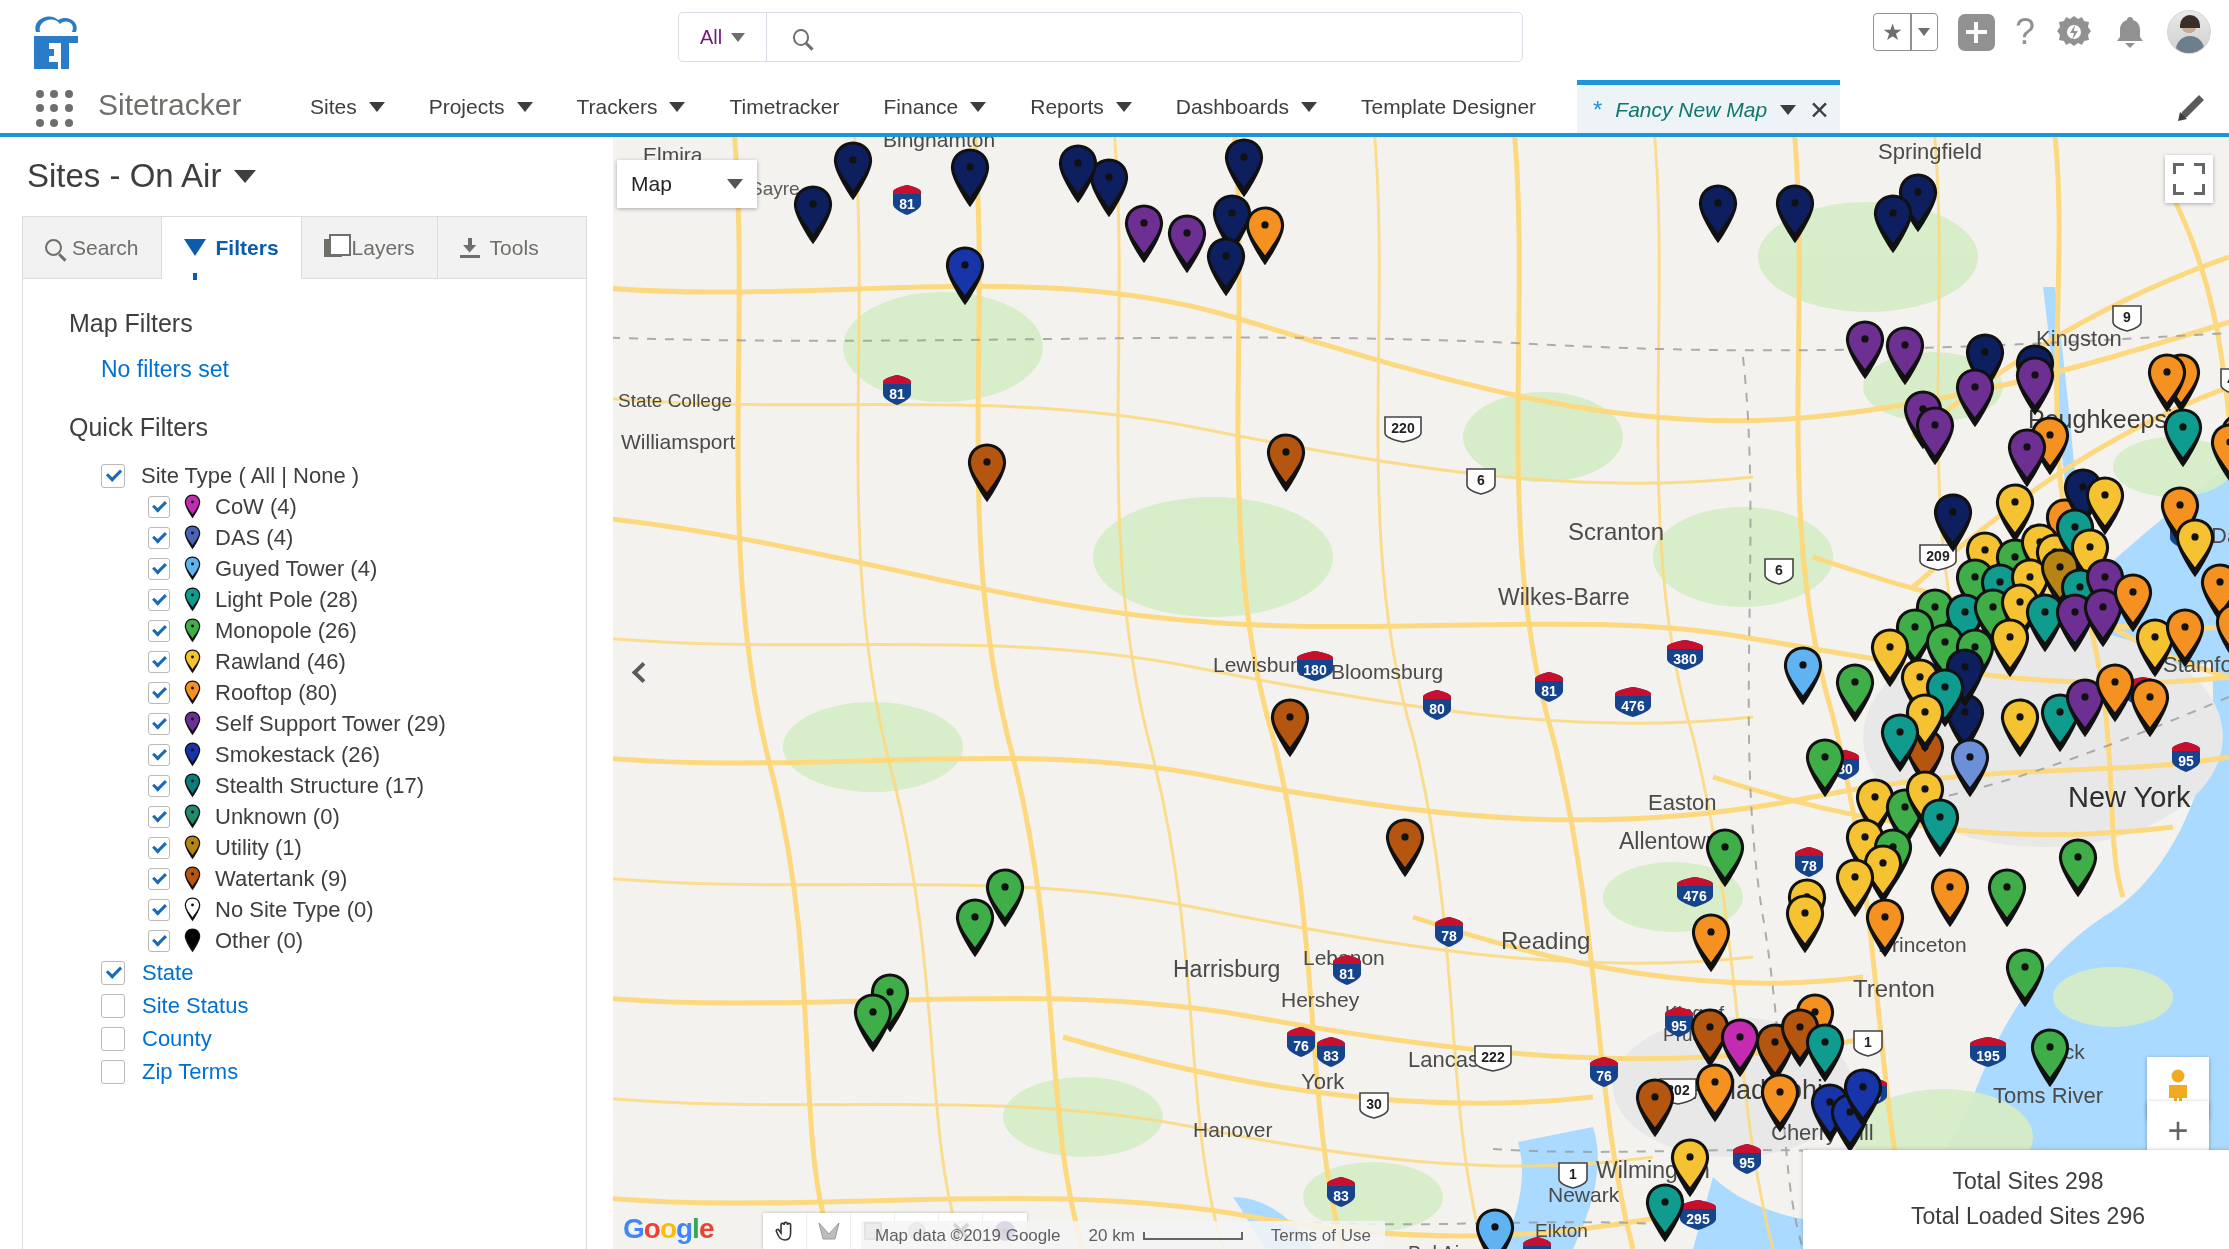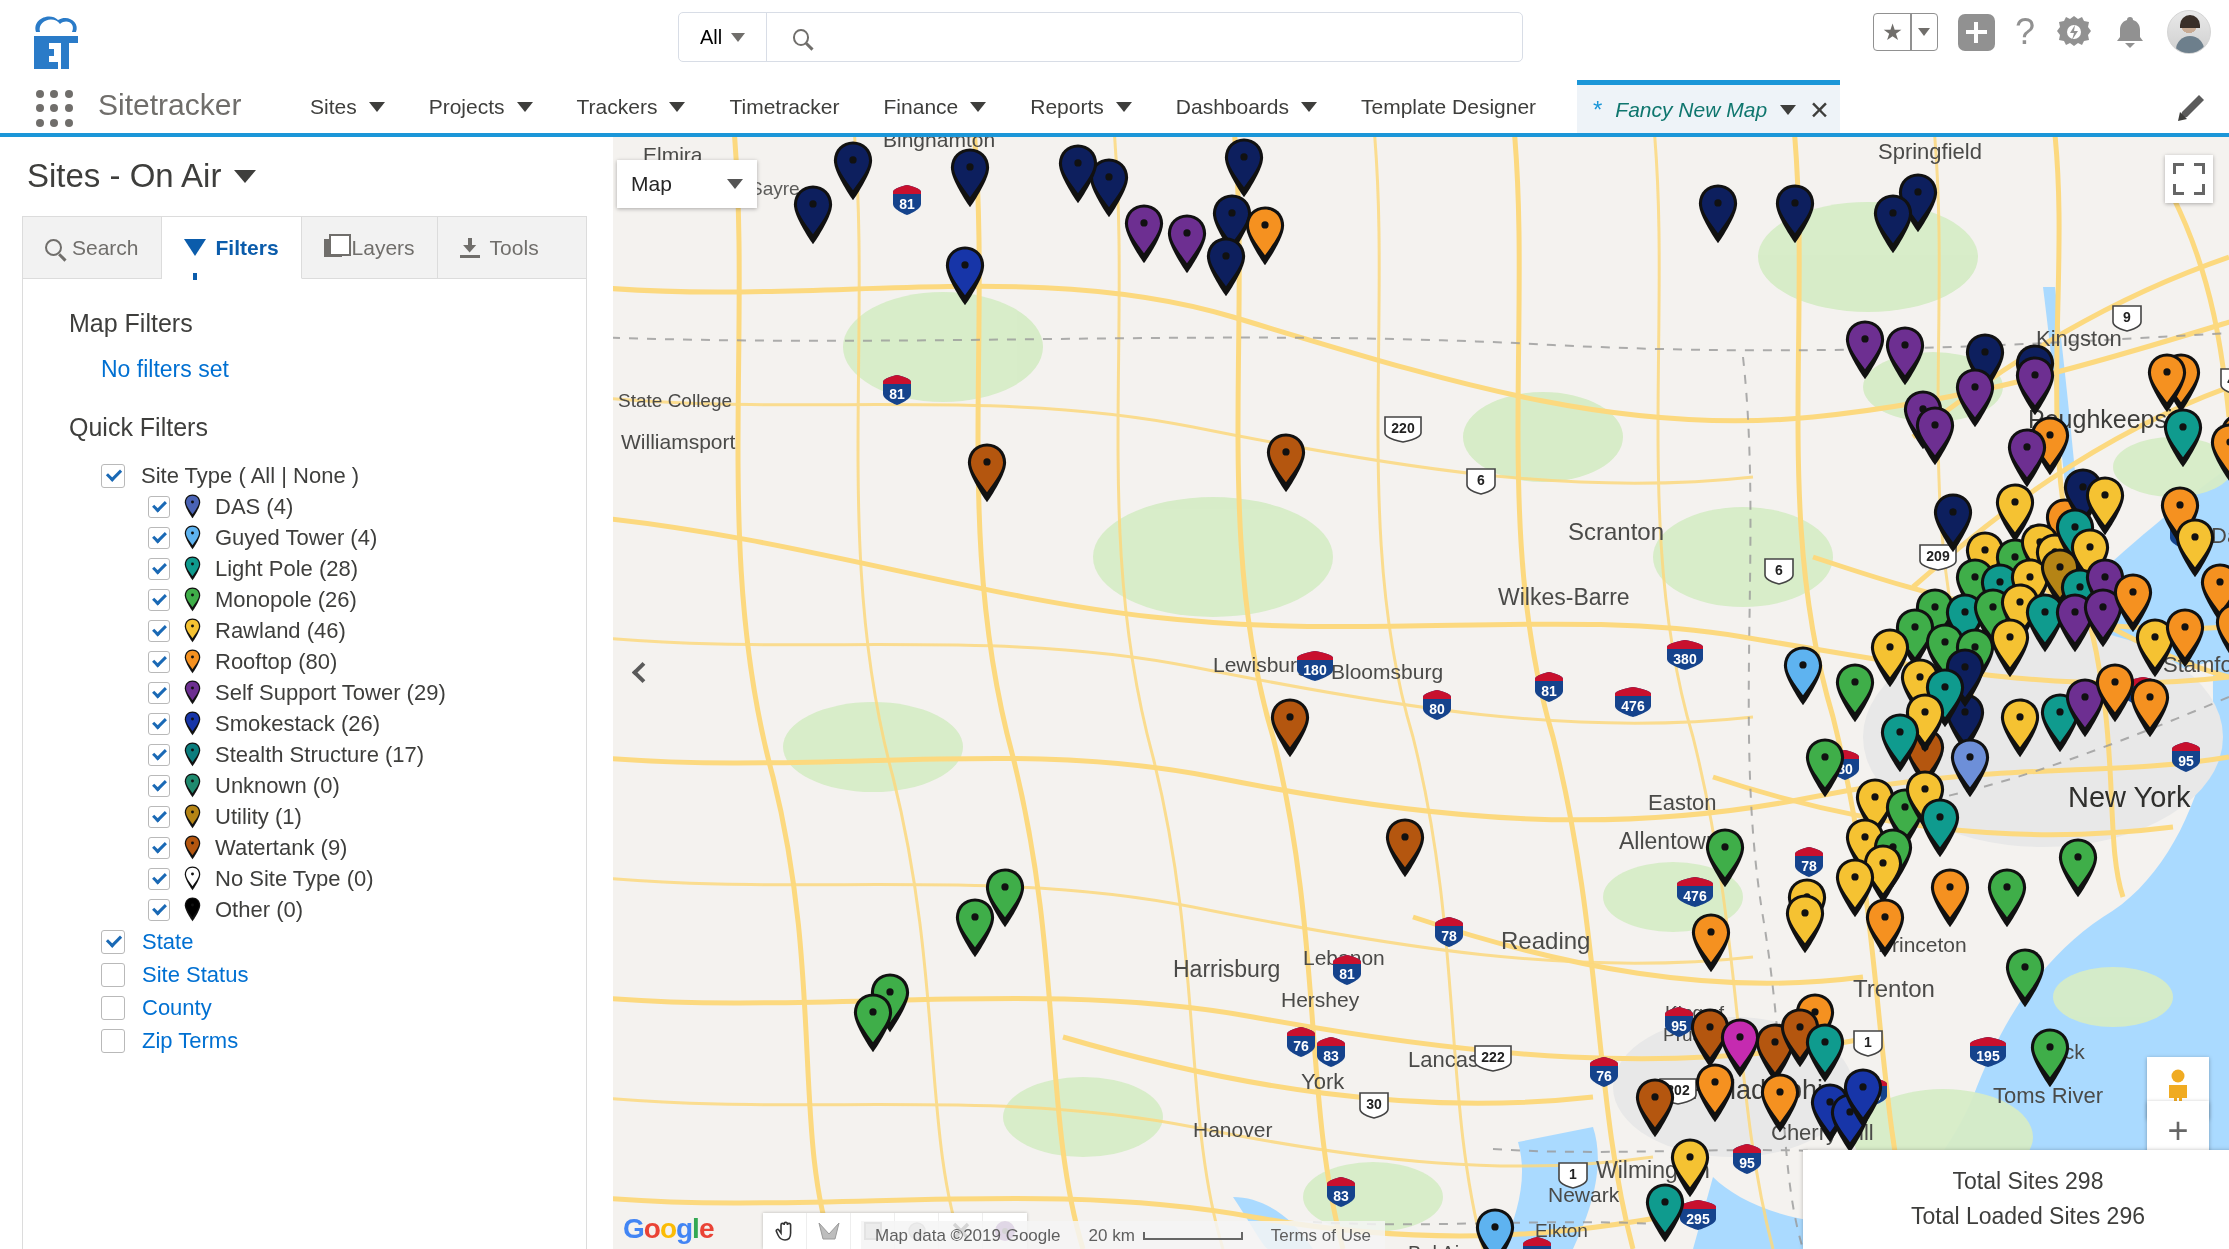--- a/index.html
+++ b/index.html
@@ -10,21 +10,21 @@
   }
   
   .gheader { position:absolute; left:0; top:0; width:2229px; height:80px; background:#fff; }
   .logo { position:absolute; left:22px; top:10px; width:62px; height:60px; }
   .search-wrap {
     position:absolute; left:678px; top:12px; width:845px; height:50px;
     border:1px solid #d8dde6; border-radius:5px; display:flex; align-items:stretch; background:#fff;
   }
   .search-scope {
     width:88px; display:flex; align-items:center; justify-content:center; gap:9px;
-    border-right:1px solid #d8dde6; color:#000000; font-size:20px; cursor:pointer;
+    border-right:1px solid #d8dde6; color:#701a75; font-size:20px; cursor:pointer;
   }
   .caret-dn { width:0;height:0;border-left:7px solid transparent;border-right:7px solid transparent;border-top:9px solid #706e6b; }
   .search-field { flex:1; display:flex; align-items:center; padding-left:26px; gap:14px; }
   .search-field input { border:0; outline:0; font-size:20px; width:100%; font-family:"Liberation Sans",sans-serif; color:#3e3e3c; }
   .hdr-icons { position:absolute; right:18px; top:10px; display:flex; align-items:center; gap:20px; }
   .fav-box { display:flex; border:1.5px solid #919191; border-radius:4px; height:38px; }
   .fav-star { width:36px; display:flex; align-items:center; justify-content:center; font-size:23px; color:#706e6b; }
   .fav-div { width:1.5px; background:#919191; }
   .fav-arrow { width:25px; display:flex; align-items:center; justify-content:center; }
   .fav-arrow i { width:0;height:0;border-left:6px solid transparent;border-right:6px solid transparent;border-top:8px solid #706e6b; display:block; }
@@ -275,20 +275,31 @@
         <div class="qf-row parent">
           <span class="cb on"></span>
           <span>Site Type ( All | None )</span>
         </div>
         <div id="site-type-children">
             <div class="qf-row child">
               <span class="cb sm on"></span>
               <span class="pin">
                 <svg width="17" height="25" viewBox="0 0 24 36">
                   <path d="M12 .8 C5.6 .8 .9 5.6 .9 11.9 C.9 19.5 12 35 12 35 C12 35 23.1 19.5 23.1 11.9 C23.1 5.6 18.4 .8 12 .8 Z" fill="#111"></path>
+                  <path d="M12 2.6 C6.6 2.6 2.7 6.6 2.7 11.9 C2.7 16.5 6.5 21.5 12 29.2 C17.5 21.5 21.3 16.5 21.3 11.9 C21.3 6.6 17.4 2.6 12 2.6 Z" fill="#c52bb0"></path>
+                  <circle cx="12" cy="11.6" r="2.1" fill="#111"></circle>
+                </svg>
+              </span>
+              <span>CoW (4)</span>
+            </div>
+            <div class="qf-row child">
+              <span class="cb sm on"></span>
+              <span class="pin">
+                <svg width="17" height="25" viewBox="0 0 24 36">
+                  <path d="M12 .8 C5.6 .8 .9 5.6 .9 11.9 C.9 19.5 12 35 12 35 C12 35 23.1 19.5 23.1 11.9 C23.1 5.6 18.4 .8 12 .8 Z" fill="#111"></path>
                   <path d="M12 2.6 C6.6 2.6 2.7 6.6 2.7 11.9 C2.7 16.5 6.5 21.5 12 29.2 C17.5 21.5 21.3 16.5 21.3 11.9 C21.3 6.6 17.4 2.6 12 2.6 Z" fill="#4a63b5"></path>
                   <circle cx="12" cy="11.6" r="2.1" fill="#111"></circle>
                 </svg>
               </span>
               <span>DAS (4)</span>
             </div>
             <div class="qf-row child">
               <span class="cb sm on"></span>
               <span class="pin">
                 <svg width="17" height="25" viewBox="0 0 24 36">

